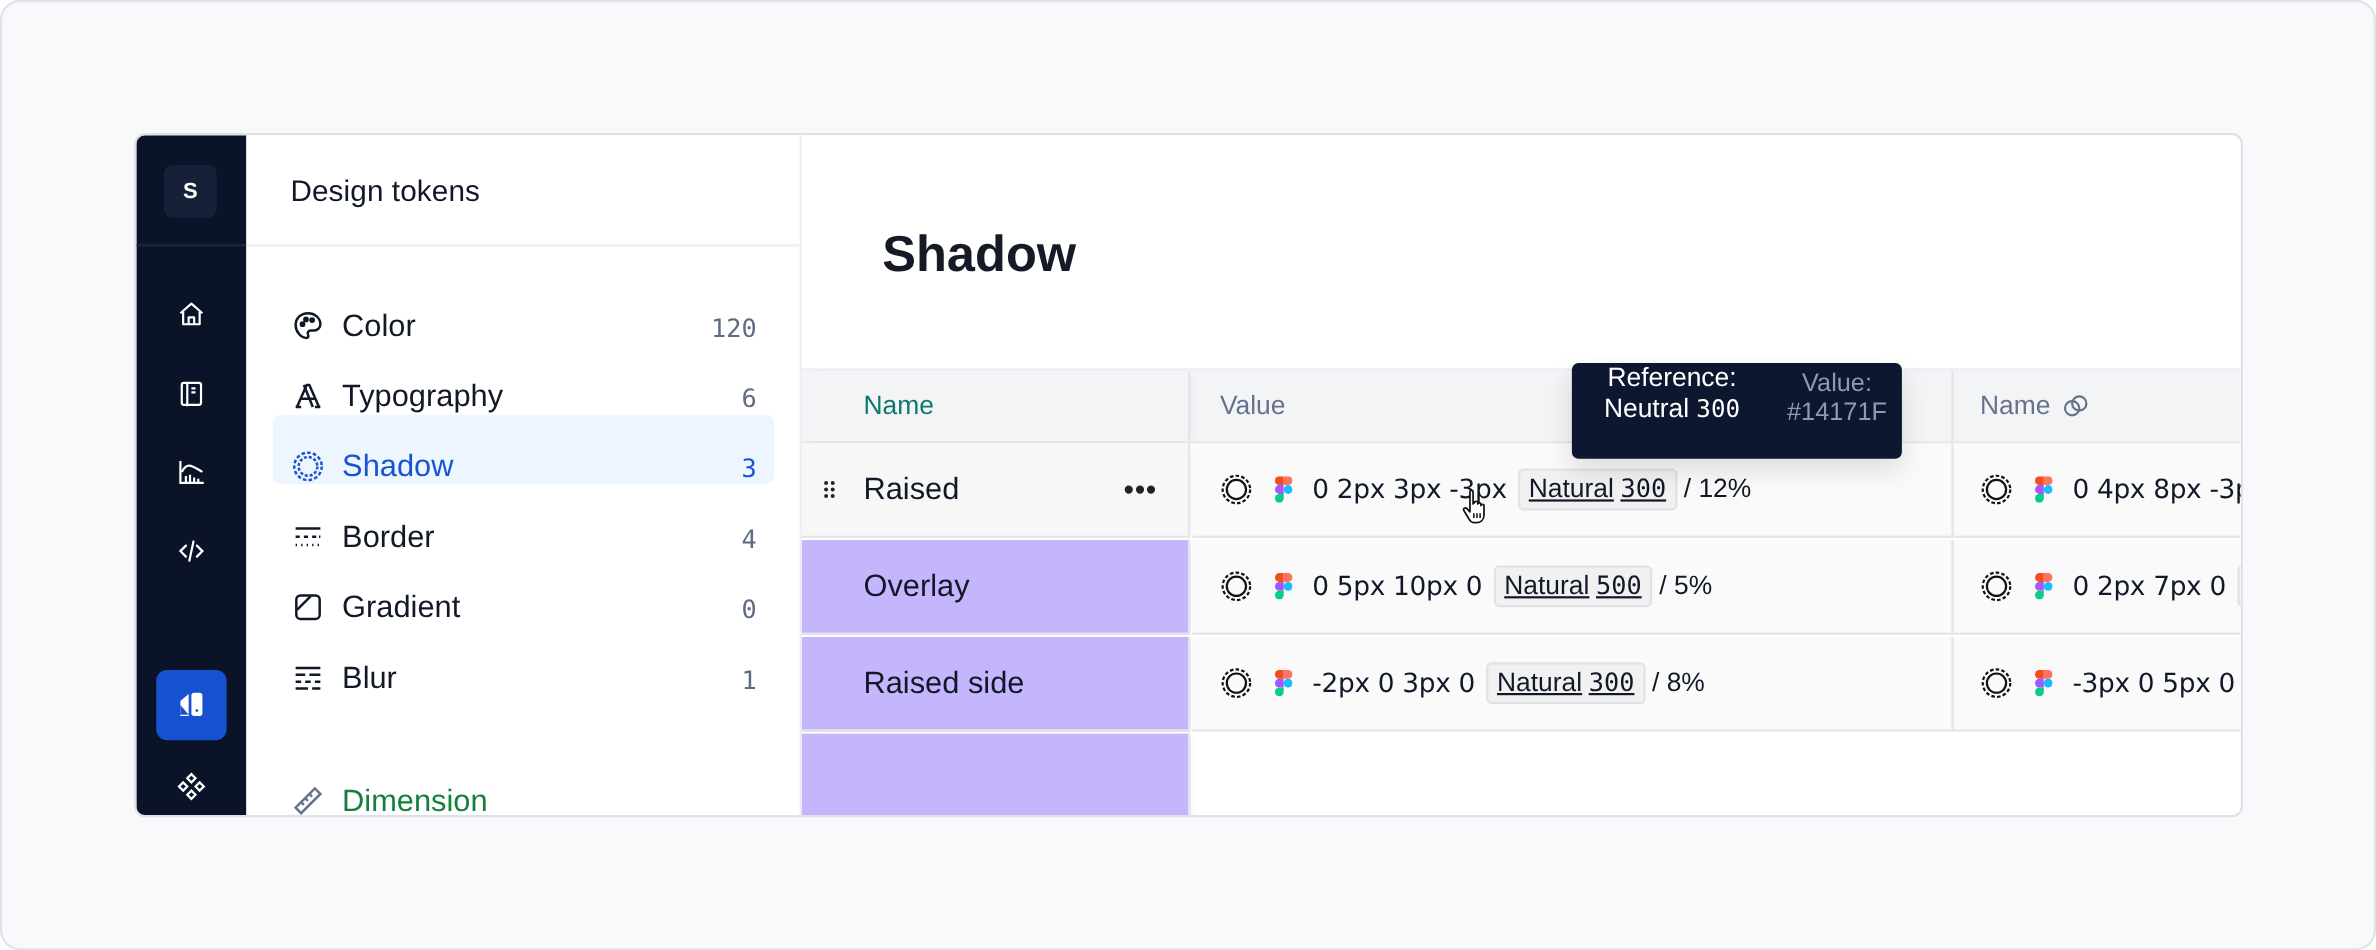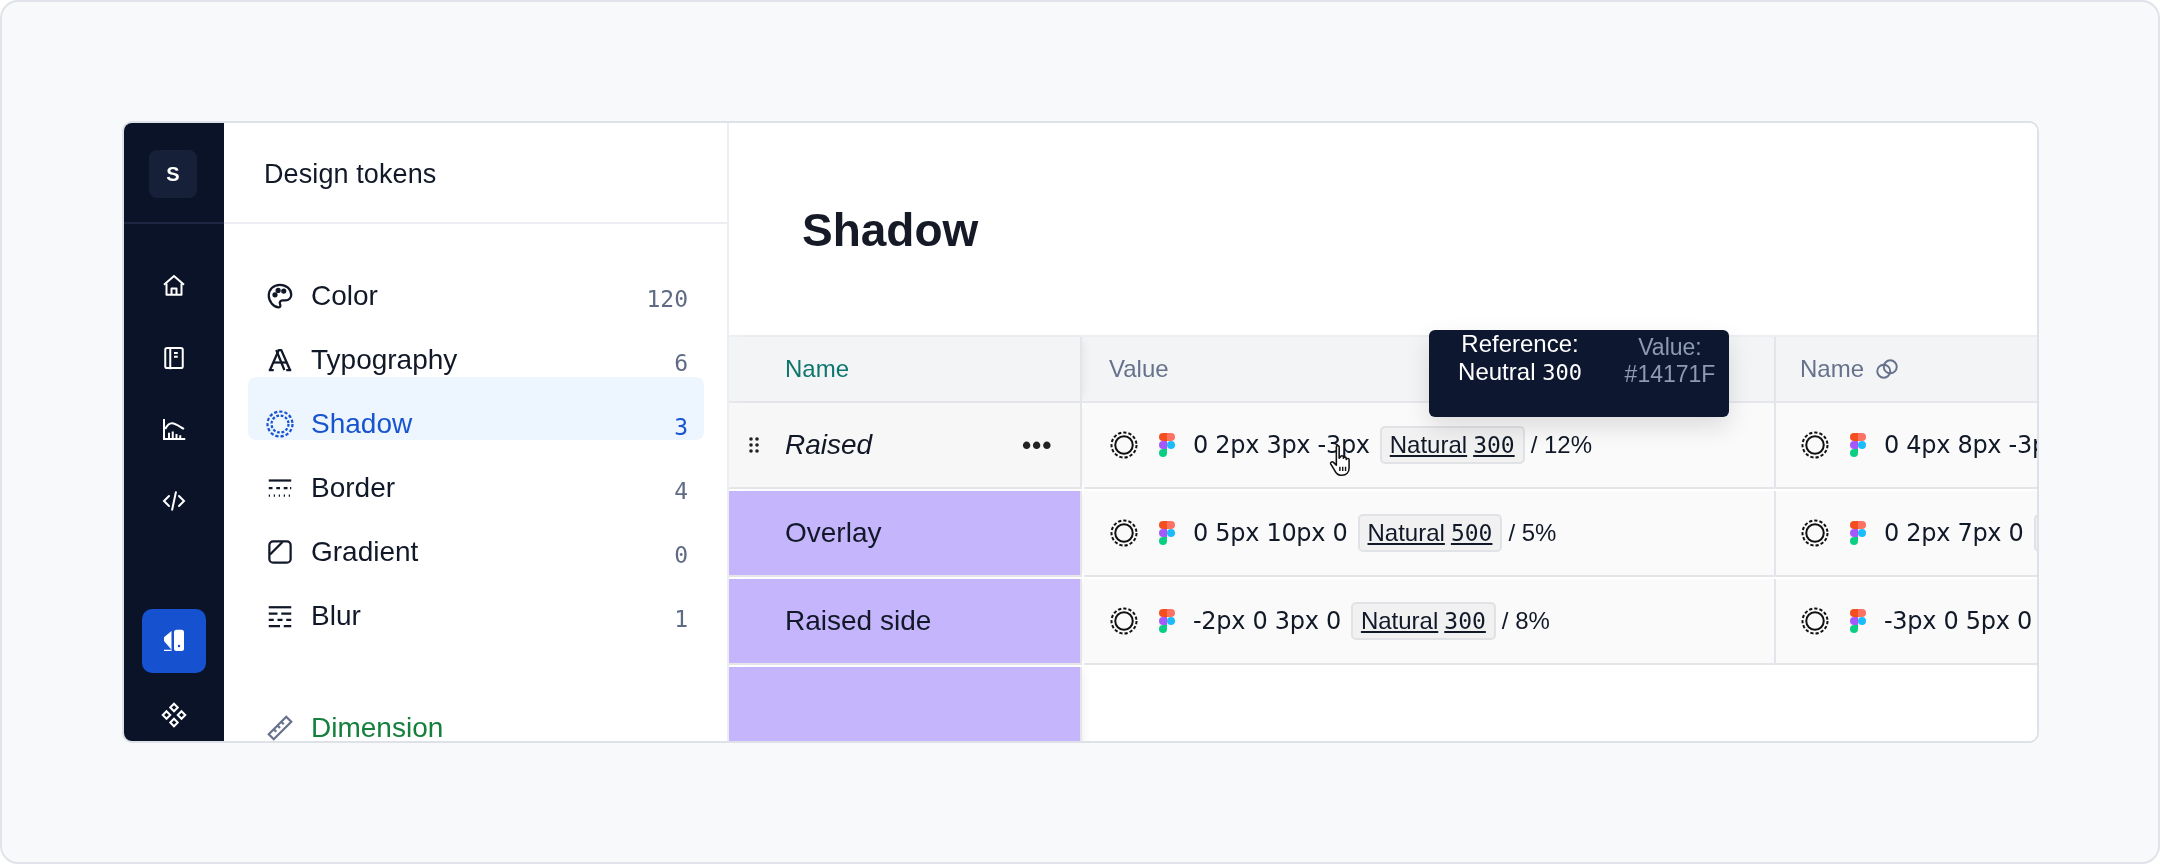--- a/index.html
+++ b/index.html
@@ -67,21 +67,21 @@
   .thead { position: absolute; left: 0; top: 0; height: 68px; width: 1400px; background: #f3f4f6; border-top: 2px solid #eceef2; border-bottom: 2px solid #e6e7eb; }
   .th { position: absolute; top: 0; height: 64px; display: flex; align-items: center; font-size: 24px; }
   .th.name { left: 0; width: 353px; padding-left: 56px; color: #0f766e; border-right: 2px solid #e4e5ea; box-shadow: 6px 0 8px -4px rgba(0,0,0,0.06); }
   .th.value { left: 355px; width: 690px; padding-left: 25px; color: #66728b; }
   .th.dark { left: 1045px; padding-left: 24px; color: #66728b; border-left: 2px solid #e4e5ea; width: 400px; }
   .th.dark svg { margin-left: 10px; }
 
   .row { position: absolute; left: 0; width: 1400px; height: 88px; }
   .cell { position: absolute; top: 0; height: 86px; display: flex; align-items: center; border-bottom: 2px solid #e4e5e9; }
   .cell.name { left: 0; width: 353px; padding-left: 56px; font-size: 28px; background: #c4b5fd; border-right: 2px solid #e4e5ea; box-shadow: 6px 0 8px -4px rgba(0,0,0,0.06); }
-  .row.hover .cell.name { background: #f7f7f8; font-style: italic; }
+  .row.hover .cell.name { background: #f7f7f8; }
   .cell.value { left: 355px; width: 690px; padding-left: 25px; background: #fafafa; }
   .cell.dark { left: 1045px; width: 400px; padding-left: 24px; background: #fafafa; border-left: 2px solid #e4e5ea; }
   .drag { position: absolute; left: 18px; width: 14px; height: 20px; }
   .more { position: absolute; right: 28px; font-size: 26px; letter-spacing: 1px; color: #222; font-weight: 700; }
 
   .shadow-ic { width: 30px; height: 30px; flex: 0 0 30px; }
   .figma-ic { width: 16px; height: 24px; margin-left: 20px; flex: 0 0 16px; }
   .vals { margin-left: 18px; font-size: 24px; color: #111827; font-family: "DejaVu Sans", sans-serif; letter-spacing: -0.3px; white-space: nowrap; }
   .chip {
     margin-left: 10px; padding: 0 8px; height: 38px; display: inline-flex; align-items: center;

